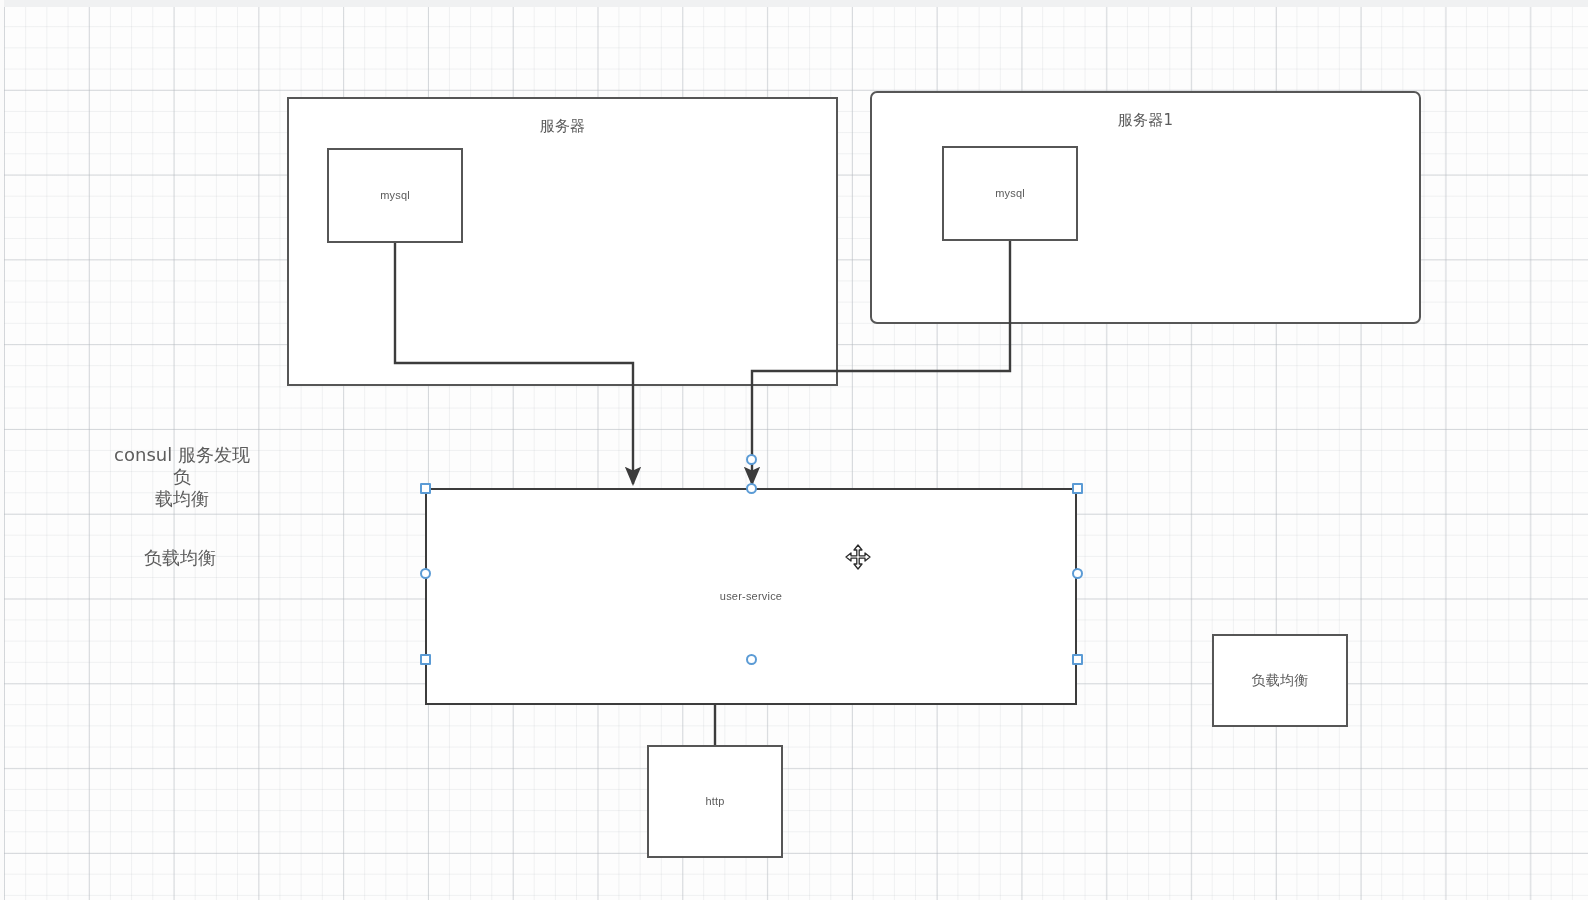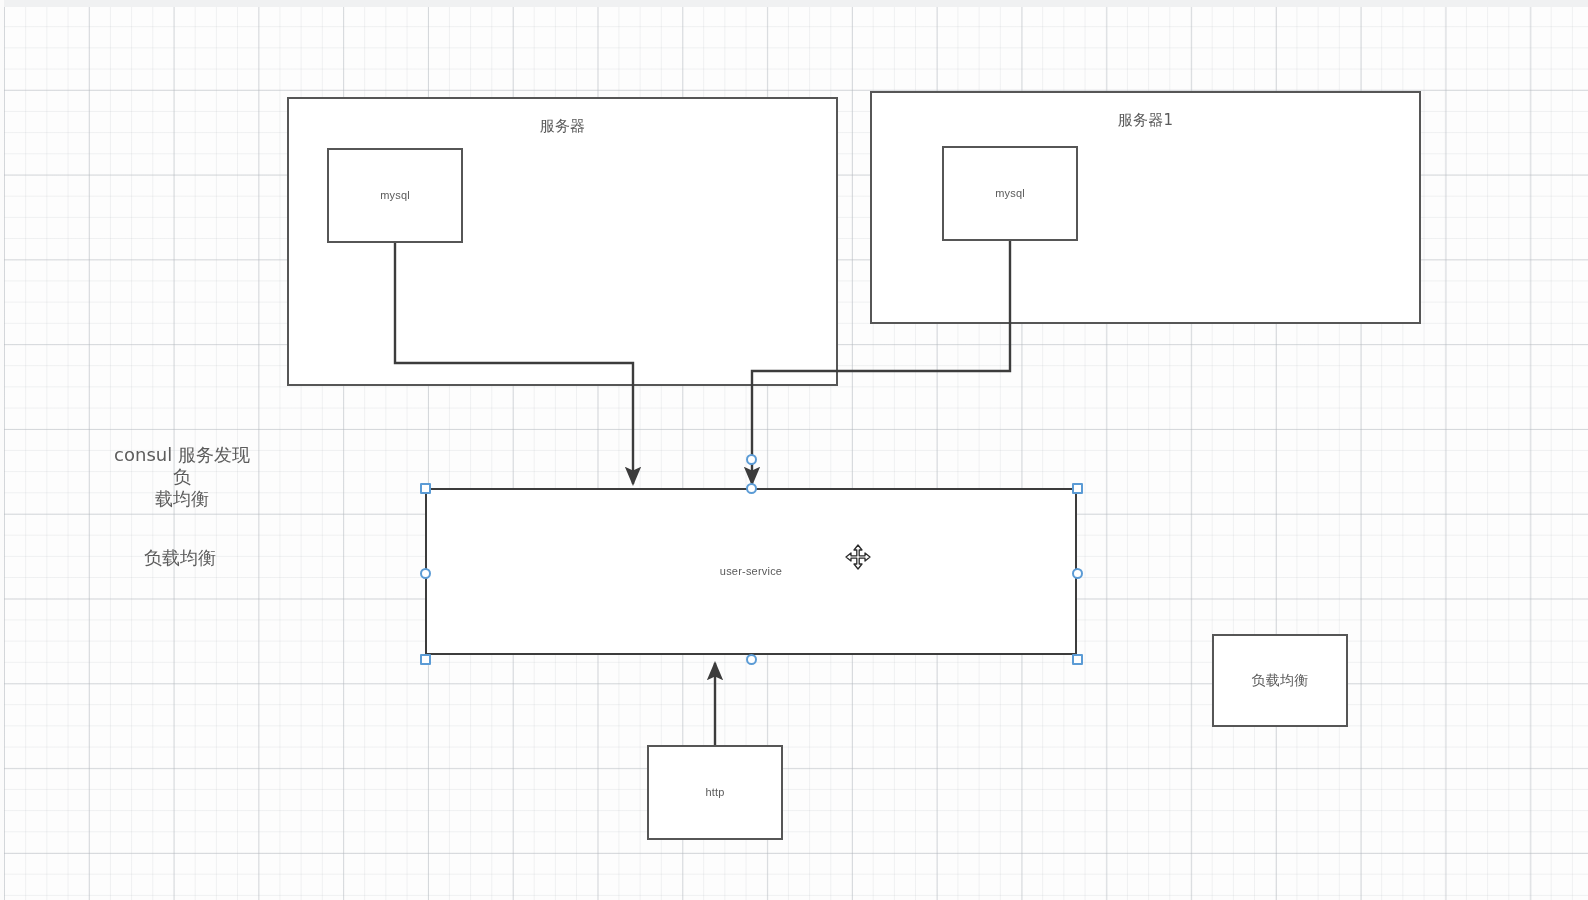--- a/index.html
+++ b/index.html
@@ -144,33 +144,33 @@
 
 <div id="canvas">
 
   <div id="top-band"></div>
   <div id="left-band"></div>
 
   <div class="shape container-shape" id="shape-server" style="left: 287px; top: 97px; width: 551px; height: 289px;">
     <span class="shape-label cjk">服务器</span>
   </div>
 
-  <div class="shape container-shape" id="shape-server1" style="left: 870px; top: 91px; width: 551px; height: 233px;">
+  <div class="shape container-shape" id="shape-server1" style="left: 870px; top: 91px; width: 551px; height: 233px; border-radius: 7px;">
     <span class="shape-label cjk">服务器1</span>
   </div>
 
   <div class="shape" id="shape-mysql-left" style="left: 327px; top: 148px; width: 136px; height: 95px;">
     <span class="shape-label">mysql</span>
   </div>
 
   <div class="shape" id="shape-mysql-right" style="left: 942px; top: 146px; width: 136px; height: 95px;">
     <span class="shape-label">mysql</span>
   </div>
 
-  <div class="shape" id="shape-http" style="left: 647px; top: 745px; width: 136px; height: 95px;">
+  <div class="shape" id="shape-http" style="left: 647px; top: 745px; width: 136px; height: 113px;">
     <span class="shape-label">http</span>
   </div>
 
   <div class="shape" id="shape-load-balancer" style="left: 1212px; top: 634px; width: 136px; height: 93px;">
     <span class="shape-label cjk">负载均衡</span>
   </div>
 
   <div class="free-label cjk" id="label-consul-note" style="left: 108px; top: 444px; width: 148px;">consul 服务发现负
 载均衡</div>
 
@@ -183,21 +183,21 @@
       </marker>
     </defs>
 
     <polyline points="395,243 395,363 633,363 633,484" fill="none" stroke="#3c3c3c" stroke-width="2.4" marker-end="url(#arrowhead)"></polyline>
 
     <polyline points="1010,241 1010,371 752,371 752,484" fill="none" stroke="#3c3c3c" stroke-width="2.4" marker-end="url(#arrowhead)"></polyline>
 
     <polyline points="715,745 715,663" fill="none" stroke="#3c3c3c" stroke-width="2.4" marker-end="url(#arrowhead)"></polyline>
   </svg>
 
-  <div id="selected-shape" style="left: 425px; top: 488px; width: 652px; height: 167px;">
+  <div id="selected-shape" style="left: 425px; top: 488px; width: 652px; height: 217px;">
     <span class="shape-label">user-service</span>
   </div>
 
   <div id="handle-layer">
       <div class="handle corner" style="left: 419.5px; top: 482.5px;"></div>
       <div class="handle corner" style="left: 1071.5px; top: 482.5px;"></div>
       <div class="handle corner" style="left: 419.5px; top: 653.5px;"></div>
       <div class="handle corner" style="left: 1071.5px; top: 653.5px;"></div>
       <div class="handle mid" style="left: 419.5px; top: 567.5px;"></div>
       <div class="handle mid" style="left: 1071.5px; top: 567.5px;"></div>

